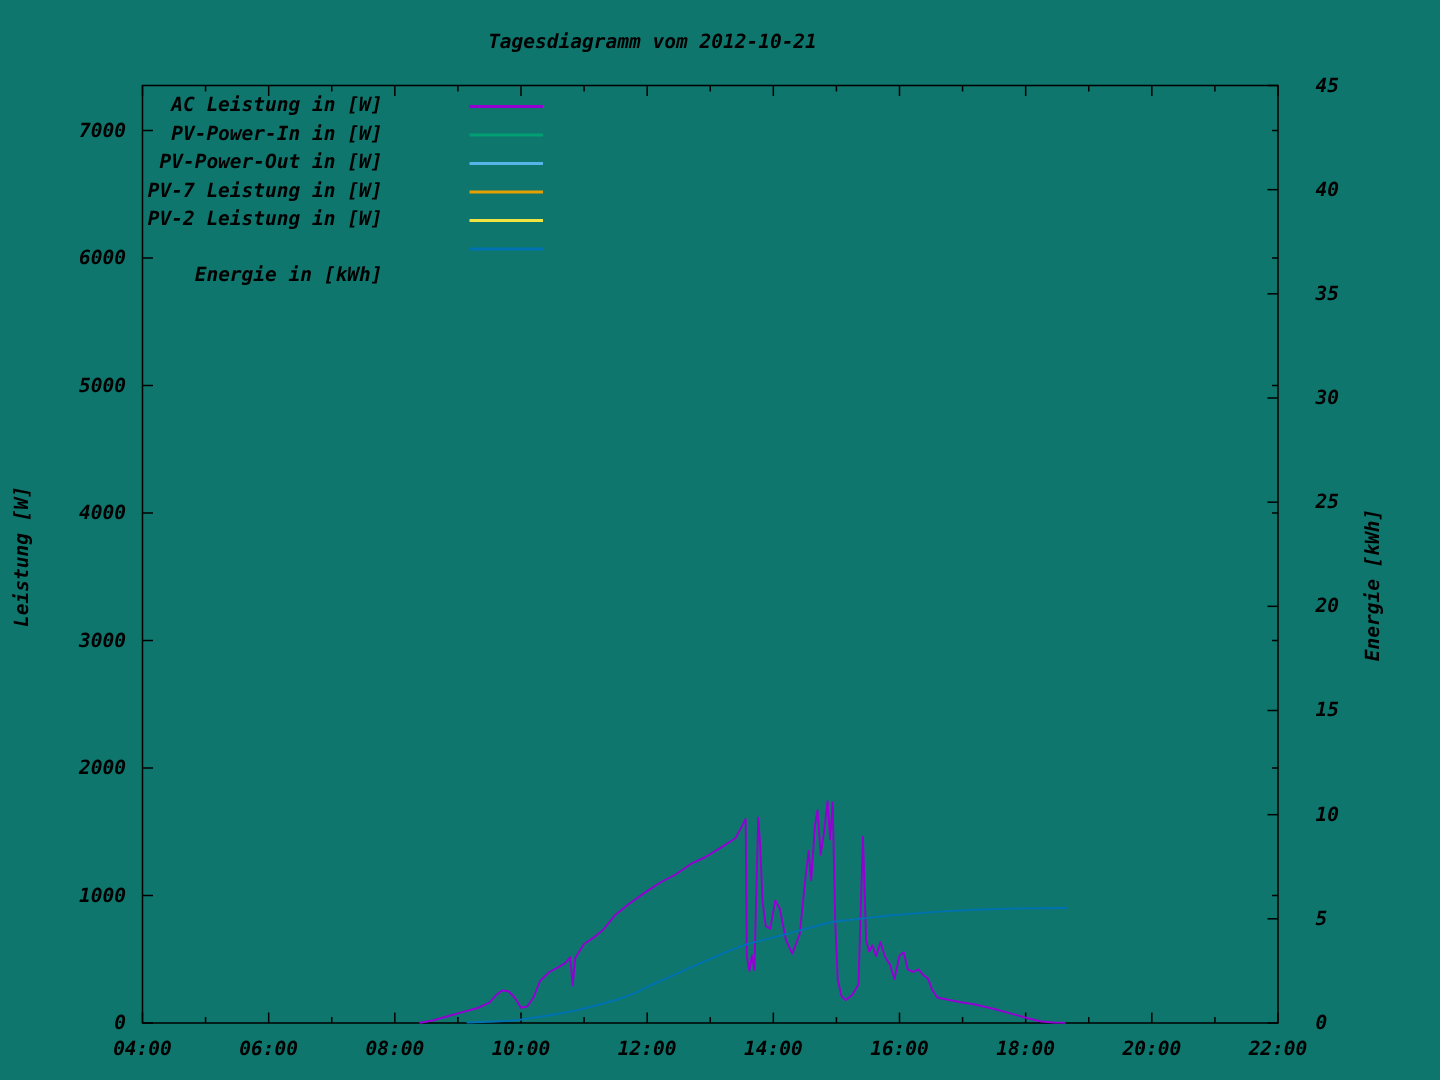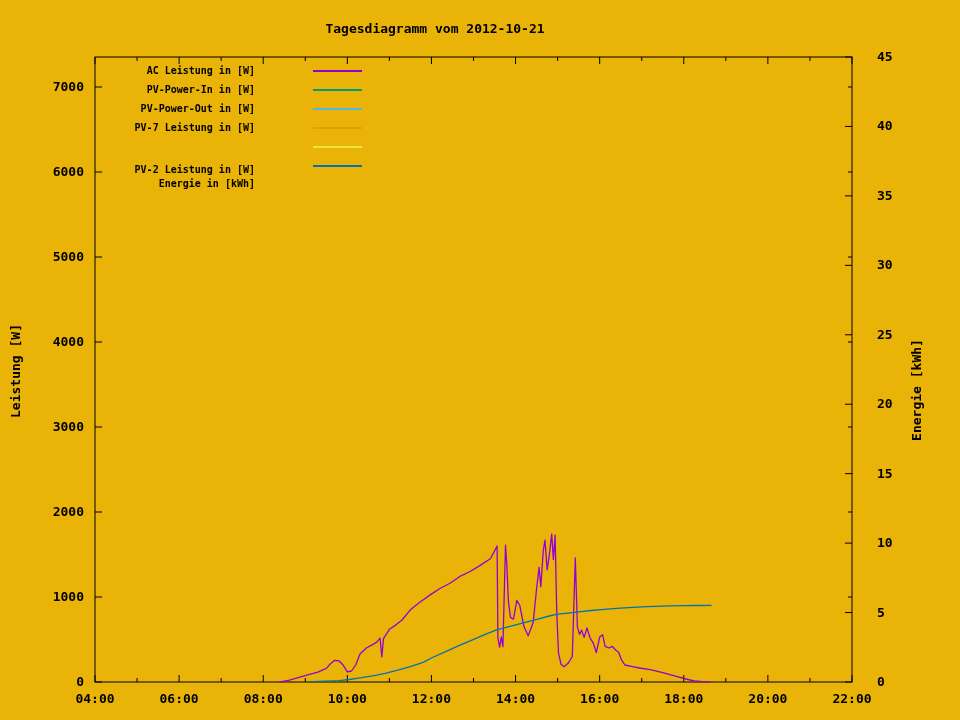--- a/index.html
+++ b/index.html
@@ -1,28 +1,28 @@
 <!DOCTYPE html>
 <html><head>
 <meta charset="utf-8">
 <style>
   html,body{margin:0;padding:0;background:#ffffff;}
-  #canvas{position:relative;width:960px;height:720px;background:#eab308;overflow:hidden;
-          font-family:"DejaVu Sans Mono", monospace;font-weight:bold;color:#000;}
+  #canvas{position:relative;width:960px;height:720px;background:#0f766e;overflow:hidden;
+          font-family:"DejaVu Sans Mono", monospace;font-weight:bold;color:#000;font-style:italic;}
   #chart-title{position:absolute;top:21px;left:435px;transform:translateX(-50%);
                font-size:13px;white-space:nowrap;}
   .axis-title{position:absolute;font-size:13px;white-space:nowrap;}
   #y-left-title{top:371px;left:15px;transform:translate(-50%,-50%) rotate(-90deg);}
   #y-right-title{top:390px;left:916px;transform:translate(-50%,-50%) rotate(-90deg);}
   #plot-svg{position:absolute;top:0;left:0;}
   #plot-svg text{font-family:"DejaVu Sans Mono", monospace;font-weight:bold;
                  font-size:13px;fill:#000;}
   #legend{position:absolute;top:0;left:0;}
   .legend-row{position:absolute;left:60px;width:195px;height:16px;line-height:16px;
-              text-align:right;font-size:10px;white-space:nowrap;}
+              text-align:right;font-size:13px;white-space:nowrap;}
   .legend-sample{position:absolute;left:313px;width:49px;height:2px;}
 </style>
 </head>
 <body>
 
 <div id="canvas">
   <div id="chart-title">Tagesdiagramm vom 2012-10-21</div>
   <div id="y-left-title" class="axis-title">Leistung [W]</div>
   <div id="y-right-title" class="axis-title">Energie [kWh]</div>
   <svg id="plot-svg" width="960" height="720">
@@ -123,18 +123,18 @@
     </svg>
   <div id="legend">
       <div class="legend-row" style="top: 63px;"><span>AC Leistung in [W]</span></div>
       <div class="legend-sample" style="top: 70px; background: rgb(148, 0, 211);"></div>
       <div class="legend-row" style="top: 82px;"><span>PV-Power-In in [W]</span></div>
       <div class="legend-sample" style="top: 89px; background: rgb(0, 158, 115);"></div>
       <div class="legend-row" style="top: 101px; text-align: right;"><span>PV-Power-Out in [W]</span></div>
       <div class="legend-sample" style="top: 108px; background: rgb(86, 180, 233);"></div>
       <div class="legend-row" style="top: 120px;"><span>PV-7 Leistung in [W]</span></div>
       <div class="legend-sample" style="top: 127px; background: rgb(230, 159, 0);"></div>
-      <div class="legend-row" style="top: 139px; margin-top: 23px;"><span>PV-2 Leistung in [W]</span></div>
+      <div class="legend-row" style="top: 139px;"><span>PV-2 Leistung in [W]</span></div>
       <div class="legend-sample" style="top: 146px; background: rgb(240, 228, 66);"></div>
       <div class="legend-row" style="top: 176px;"><span>Energie in [kWh]</span></div>
       <div class="legend-sample" style="top: 165px; background: rgb(0, 114, 178);"></div>
     </div>
 </div>
 
 </body></html>

